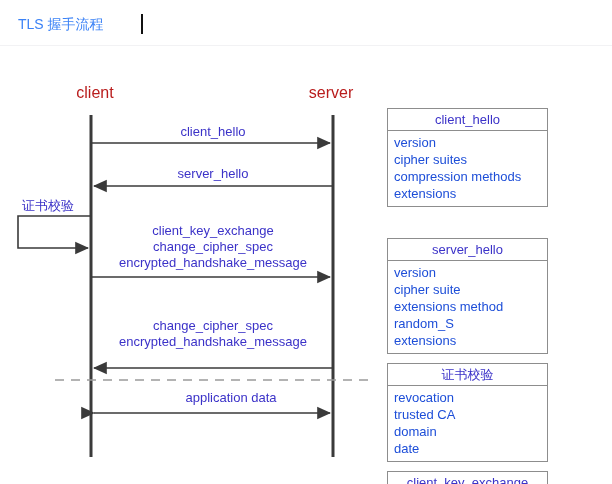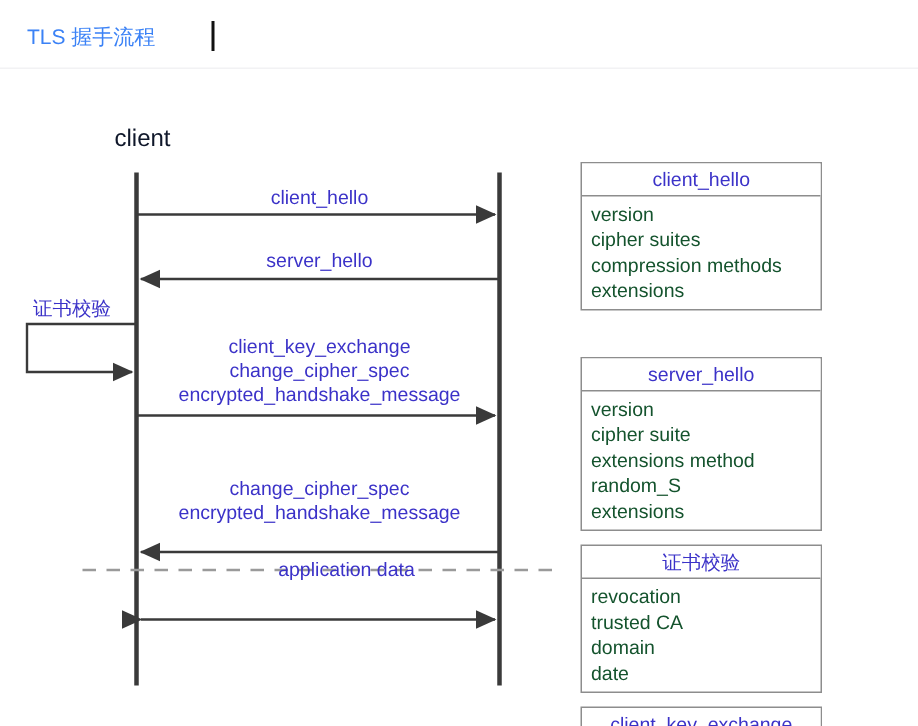--- a/index.html
+++ b/index.html
@@ -50,21 +50,21 @@
     left: 0; top: 46px;
     width: 612px; height: 438px;
     background: #ffffff;
   }
   #seq-svg { position: absolute; left: 0; top: 0; }
 
   .actor-label {
     position: absolute;
     font-size: 16px;
     line-height: 18px;
-    color: #0f172a;
+    color: #b91c1c;
     white-space: nowrap;
     text-align: center;
   }
   #actor-client { left: 55px; top: 38px; width: 80px; }
   #actor-server { left: 290px; top: 38px; width: 82px; }
 
   .msg-label {
     position: absolute;
     font-size: 13px;
     line-height: 16px;
@@ -72,21 +72,21 @@
     white-space: nowrap;
     text-align: center;
   }
   .msg-label.multi { line-height: 16px; }
 
   #lbl-client-hello      { left:  92px; top:  78px; width: 242px; }
   #lbl-server-hello      { left:  92px; top: 120px; width: 242px; }
   #lbl-cert-verify       { left:   8px; top: 152px; width: 80px; font-size: 13px; }
   #lbl-group-1           { left:  92px; top: 177px; width: 242px; }
   #lbl-group-2           { left:  92px; top: 272px; width: 242px; }
-  #lbl-app-data          { left:  92px; top: 326px; width: 278px; }
+  #lbl-app-data          { left:  92px; top: 344px; width: 278px; }
 
   
   #info-panel {
     position: absolute;
     left: 387px; top: 62px;
     width: 163px;
   }
   .info-box {
     position: absolute;
     left: 0;
@@ -105,21 +105,21 @@
     background: #ffffff;
     white-space: nowrap;
     overflow: hidden;
   }
   .info-box-body {
     padding: 3px 0 4px 6px;
   }
   .info-box-body .row {
     font-size: 13px;
     line-height: 17px;
-    color: #14532d;
+    color: #1d4ed8;
     white-space: nowrap;
   }
   #box-client-hello  { top: 0px; }
   #box-server-hello  { top: 130px; }
   #box-cert-verify   { top: 255px; }
   #box-client-key    { top: 363px; }
 </style>
 </head>
 <body>
 
@@ -153,20 +153,21 @@
     <line x1="91" y1="231" x2="330" y2="231" stroke="#3a3a3a" stroke-width="1.6" marker-end="url(#arrR)"></line>
 
     <line x1="333" y1="322" x2="94" y2="322" stroke="#3a3a3a" stroke-width="1.6" marker-end="url(#arrL)"></line>
 
     <line x1="55" y1="334" x2="375" y2="334" stroke="#9a9a9a" stroke-width="1.6" stroke-dasharray="9 7"></line>
 
     <line x1="94" y1="367" x2="330" y2="367" stroke="#3a3a3a" stroke-width="1.6" marker-start="url(#arrL)" marker-end="url(#arrR)"></line>
   </svg>
 
   <div class="actor-label" id="actor-client">client</div>
+  <div class="actor-label" id="actor-server">server</div>
 
   <div class="msg-label" id="lbl-client-hello">client_hello</div>
 
   <div class="msg-label" id="lbl-server-hello">server_hello</div>
 
   <div class="msg-label" id="lbl-cert-verify">证书校验</div>
 
   <div class="msg-label multi" id="lbl-group-1">
     <div>client_key_exchange</div>
     <div>change_cipher_spec</div>

